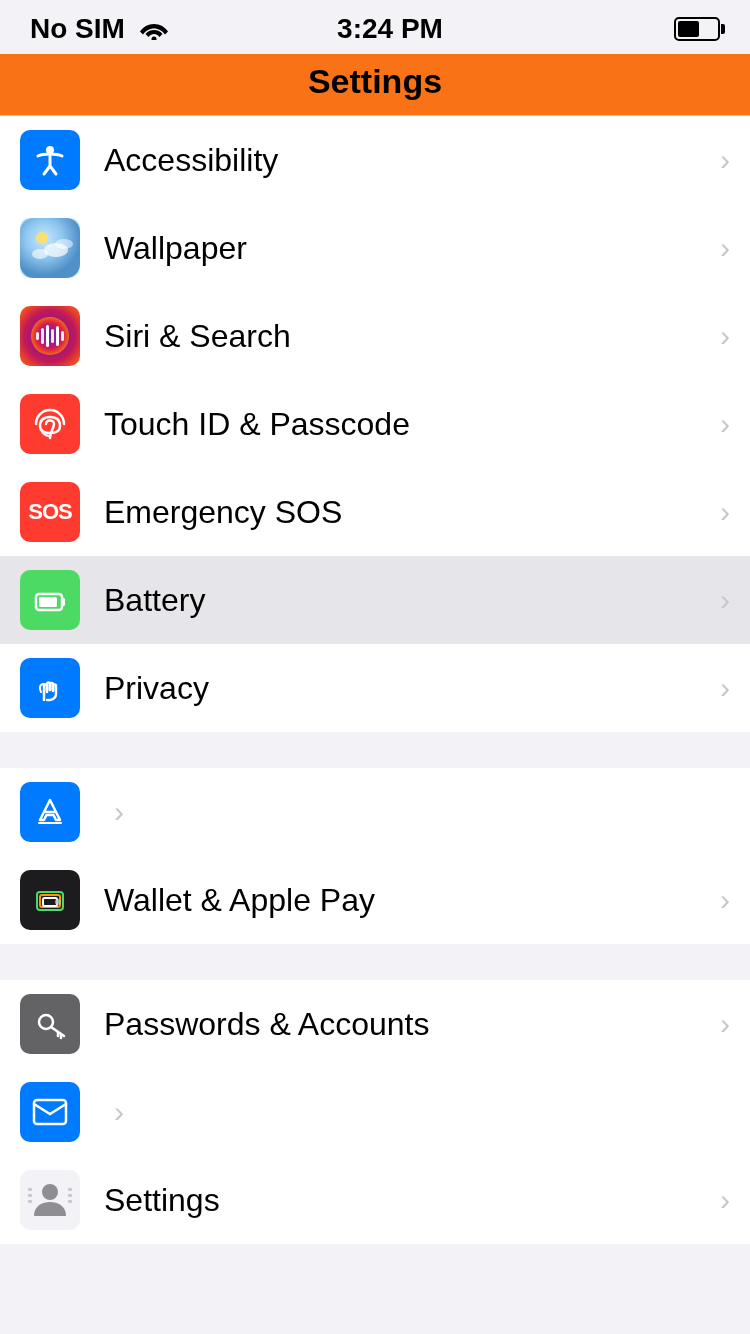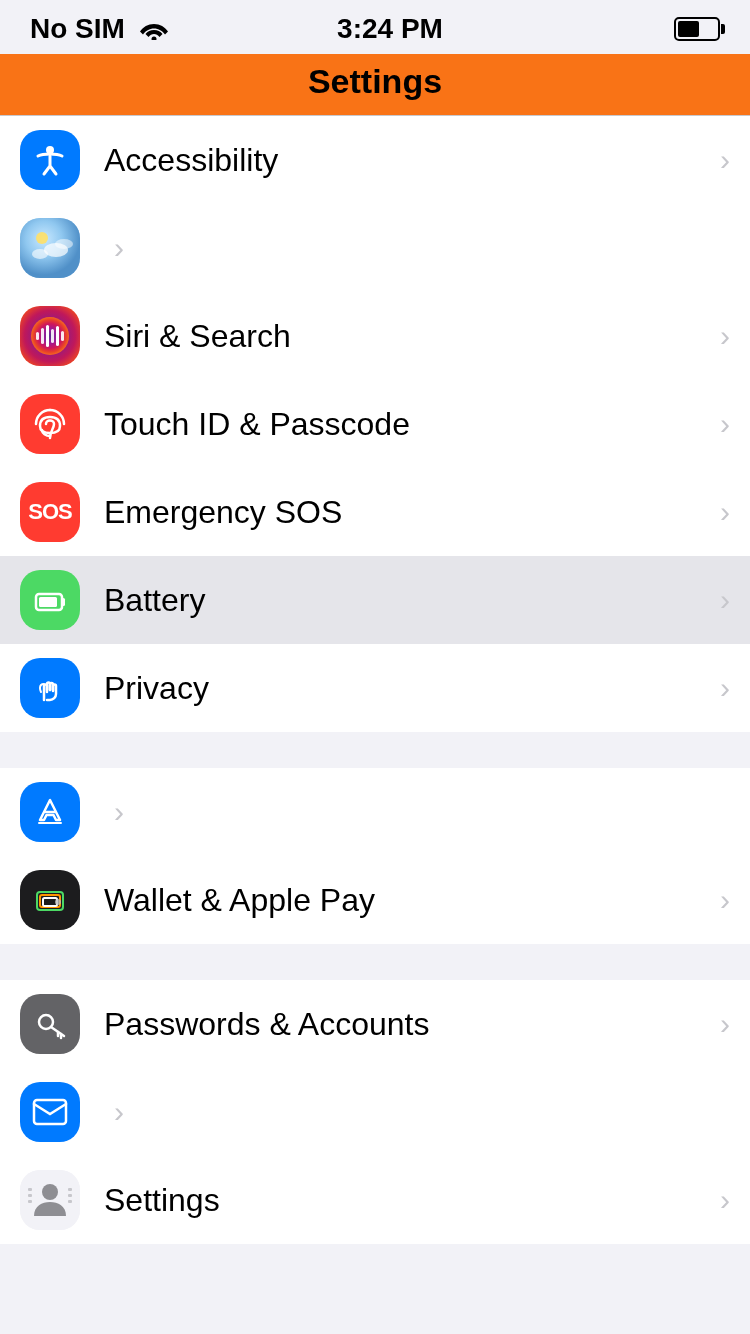--- a/index.html
+++ b/index.html
@@ -117,21 +117,21 @@
       height: 0.5px;
       background: #c8c8cc;
     }
     .settings-row:last-child::after {
       display: none;
     }
 
     .row-icon {
       width: 60px;
       height: 60px;
-      border-radius: 20px;
+      border-radius: 10px;
       margin-right: 24px;
       flex-shrink: 0;
       display: flex;
       align-items: center;
       justify-content: center;
       font-size: 30px;
       color: #fff;
       overflow: hidden;
     }
 
@@ -258,20 +258,21 @@
             <stop offset="100%" stop-color="#5090c8"></stop>
           </radialGradient>
         </defs>
         <rect width="60" height="60" rx="14" fill="url(#wg1)"></rect>
         <circle cx="22" cy="20" r="6" fill="#ffe066" opacity="0.9"></circle>
         <ellipse cx="36" cy="32" rx="12" ry="7" fill="white" opacity="0.7"></ellipse>
         <ellipse cx="20" cy="36" rx="8" ry="5" fill="white" opacity="0.6"></ellipse>
         <ellipse cx="44" cy="26" rx="9" ry="5" fill="white" opacity="0.5"></ellipse>
       </svg>
     </div>
+    <span class="row-label">Wallpaper</span>
     <span class="row-chevron">›</span>
   </div>
 
   <div class="settings-row">
     <div class="row-icon icon-siri">
       <svg width="38" height="38" viewBox="0 0 38 38">
         <defs>
           <radialGradient id="sg1" cx="50%" cy="50%" r="50%">
             <stop offset="0%" stop-color="#5b2d8e"></stop>
             <stop offset="35%" stop-color="#9b1a9a"></stop>

